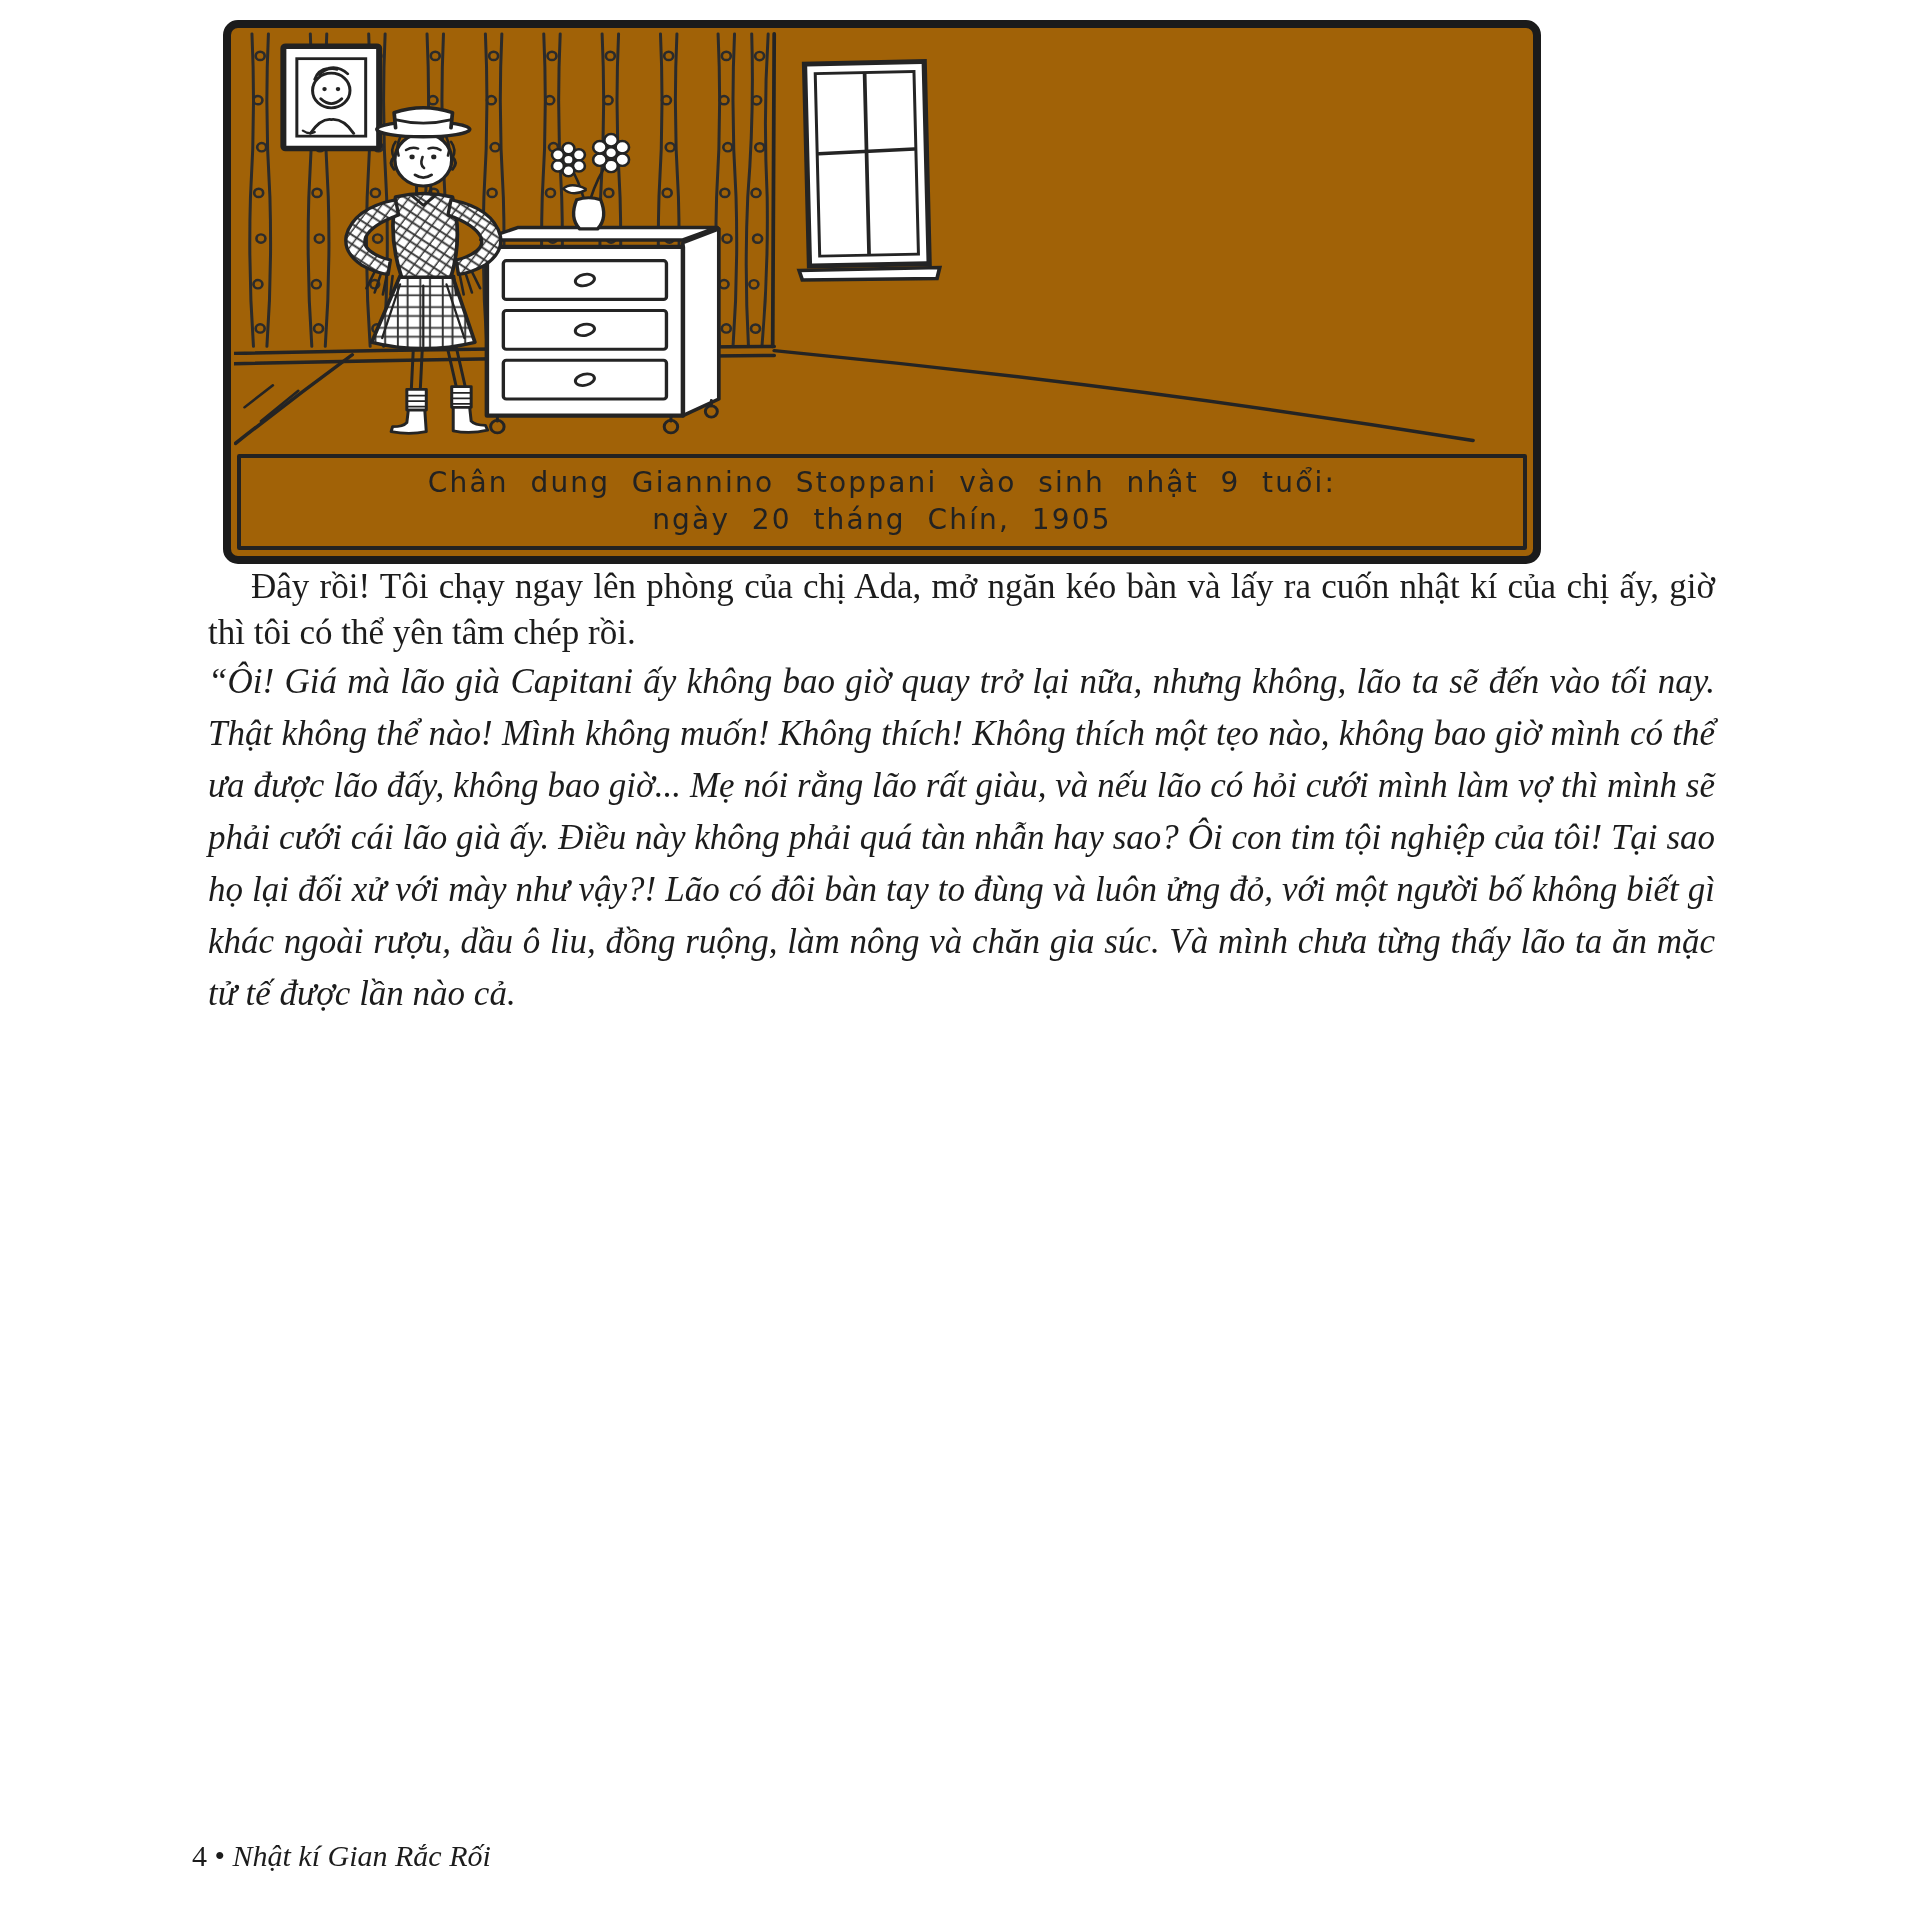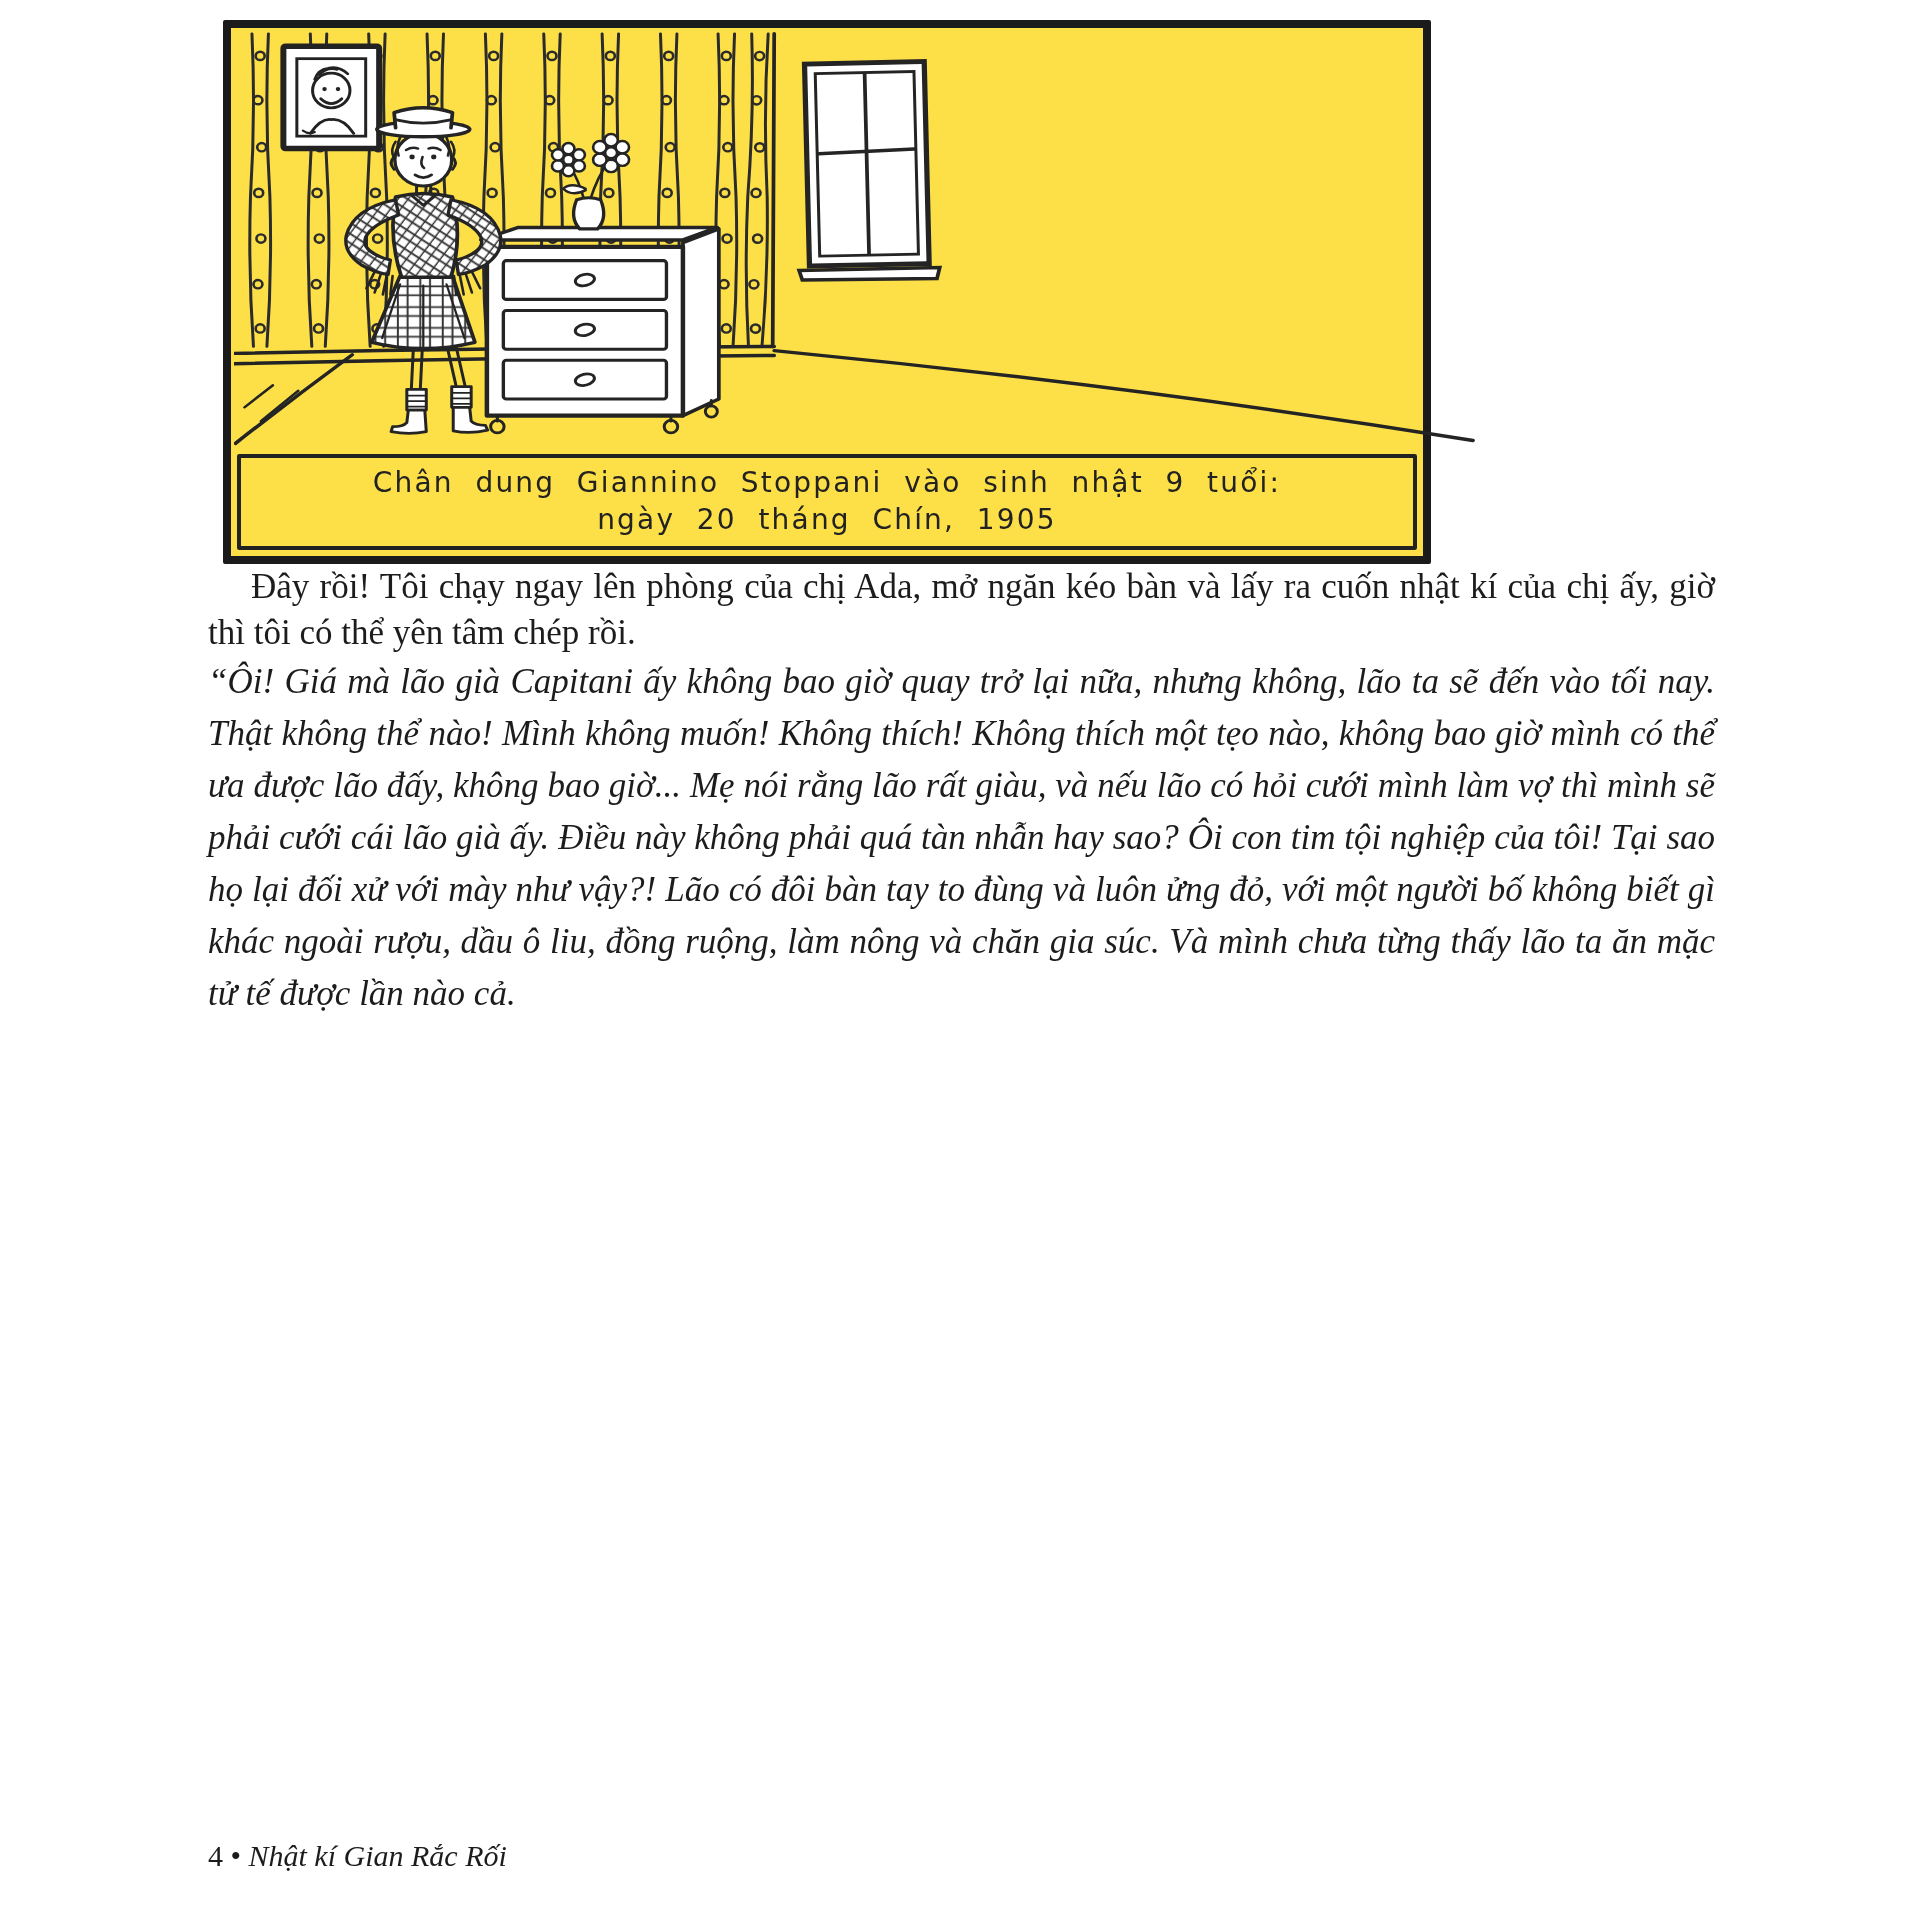--- a/index.html
+++ b/index.html
@@ -26,44 +26,44 @@
   p.ital {
     font-style: italic;
     line-height: 52px;
   }
   .mt-p2 { margin-top: 30px; }
   .mt-p3 { margin-top: 18px; }
   .mt-p4 { margin-top: 4.5px; }
 
   .figure {
     box-sizing: border-box;
-    width: 1208px;
+    width: 1318px;
     margin: 10.5px 0 0 15px;
     border: 8.2px solid #1b1b1b;
-    border-radius: 2px;
+    border-radius: 15px;
     padding: 3px;
-    background: #fde047;
+    background: #a16207;
   }
   .scene { display: block; width: 1242px; height: 422px; }
   .caption-box {
     border: 4.5px solid #222222;
     border-radius: 2.2px;
     margin: 1.5px 3px 3px 3px;
     padding: 6px 7.5px 7.5px 7.5px;
     text-align: center;
     font-family: "DejaVu Sans", sans-serif;
     font-size: 28px;
     line-height: 37px;
     letter-spacing: 2.2px;
     word-spacing: 10.5px;
     color: #222222;
   }
   .footer {
     position: absolute;
-    left: 208px;
+    left: 192px;
     top: 1839px;
     font-size: 30px;
     color: #1c1c1c;
   }
   .footer .booktitle { font-style: italic; }
   .footer .dot { padding: 0 7.5px; }
 </style>
 </head>
 <body>
 

